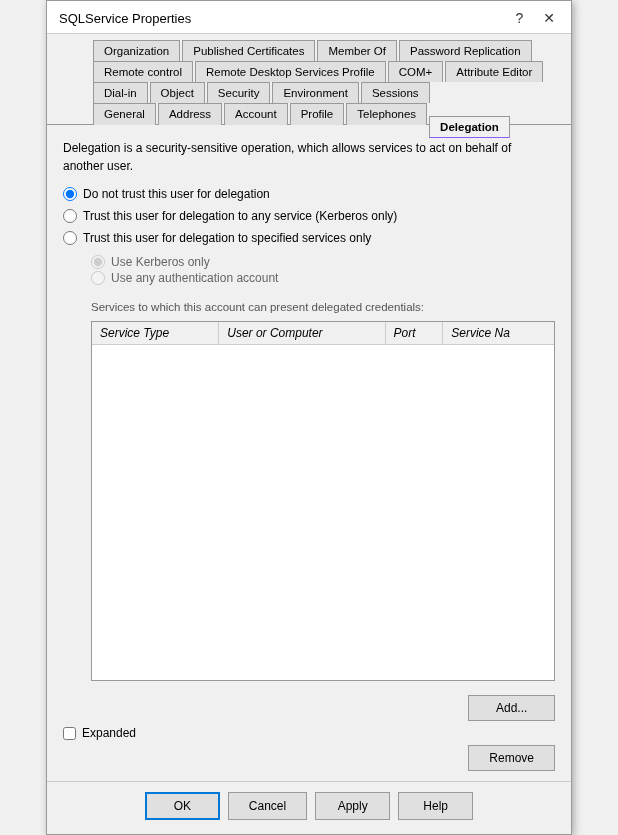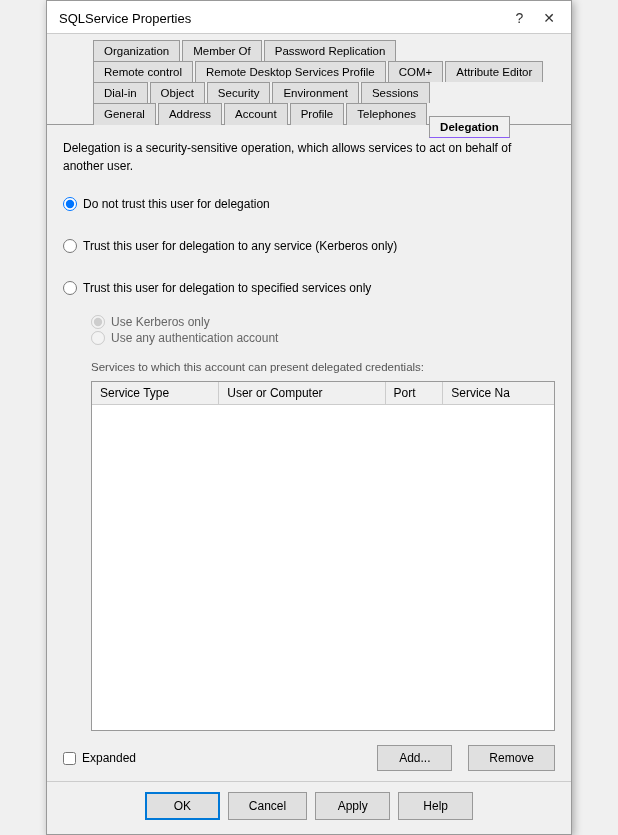--- a/index.html
+++ b/index.html
@@ -102,21 +102,21 @@
     }
     .description {
       font-size: 12px;
       line-height: 1.5;
       margin-bottom: 4px;
     }
     .radio-option {
       display: flex;
       align-items: center;
       gap: 6px;
-      margin: 10px 0;
+      margin: 0 0;
       cursor: pointer;
     }
     .radio-option input[type="radio"] {
       margin: 0;
       cursor: pointer;
       width: 14px;
       height: 14px;
     }
     .radio-option label {
       cursor: pointer;
@@ -153,20 +153,21 @@
     .services-table thead tr {
       background: #f0f0f0;
       border-bottom: 1px solid #ccc;
     }
     .services-table th {
       text-align: left;
       padding: 4px 8px;
       font-weight: 400;
       border-right: 1px solid #ccc;
       font-size: 12px;
+      font-style: italic;
     }
     .services-table th:last-child { border-right: none; }
     .services-table tbody {
       background: #fff;
     }
 
     
     .bottom-row {
       display: flex;
       align-items: center;
@@ -185,21 +186,22 @@
       height: 13px;
       cursor: pointer;
     }
     .expanded-check label {
       cursor: pointer;
       font-size: 12px;
       text-align: right;
     }
     .btn-group {
       display: flex;
-      gap: 16px;
+      gap: 24px;
+      flex-direction: column;
     }
     .btn {
       background: #e0e0e0;
       border: 1px solid #999;
       padding: 5px 20px;
       cursor: pointer;
       font-size: 12px;
       min-width: 75px;
       text-align: center;
     }
@@ -231,20 +233,21 @@
     </div>
     <div class="title-bar-right">
       <button class="title-btn">?</button>
       <button class="title-btn close">✕</button>
     </div>
   </div>
 
   <div class="tabs-container">
     <div class="tab-row">
       <div class="tab"><span>Organization</span></div>
+      <div class="tab"><span>Published Certificates</span></div>
       <div class="tab"><span>Member Of</span></div>
       <div class="tab"><span>Password Replication</span></div>
     </div>
     <div class="tab-row">
       <div class="tab"><span>Remote control</span></div>
       <div class="tab"><span>Remote Desktop Services Profile</span></div>
       <div class="tab"><span>COM+</span></div>
       <div class="tab"><span>Attribute Editor</span></div>
     </div>
     <div class="tab-row">

